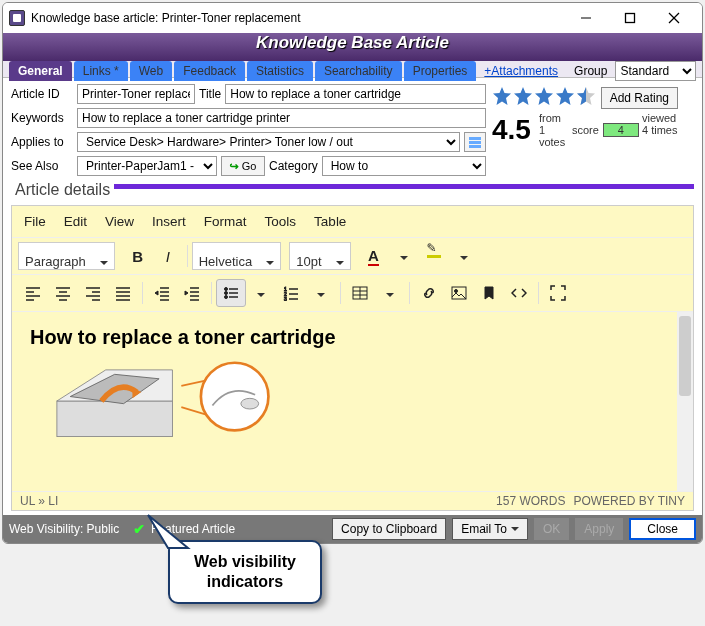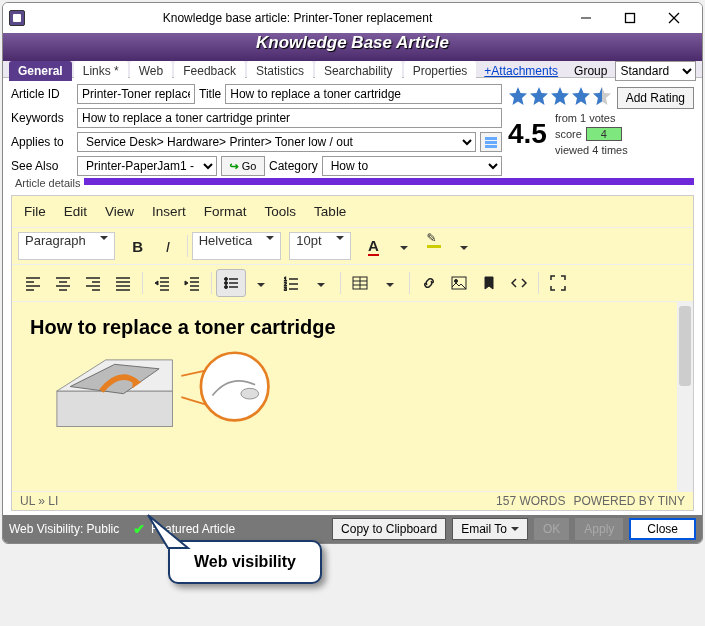--- a/index.html
+++ b/index.html
@@ -1,59 +1,59 @@
 <!DOCTYPE html>
 <html><head>
 <meta charset="utf-8">
 <style>
 * { box-sizing: border-box; margin: 0; padding: 0; font-family: "Segoe UI", Tahoma, sans-serif; }
 body { background: #f0f0f0; width: 705px; height: 626px; position: relative; }
 .window { width: 701px; height: 542px; background: #fff; border: 1px solid #888; border-radius: 6px; margin: 2px; display: flex; flex-direction: column; overflow: hidden; }
-.titlebar { height: 30px; display: flex; align-items: center; padding: 0 6px; background: #fff; text-align: center; }
+.titlebar { height: 30px; display: flex; align-items: center; padding: 0 6px; background: #fff; }
 .titlebar .app-icon { width: 16px; height: 16px; background: #5a4a8a; border: 1px solid #333; margin-right: 6px; border-radius: 2px; position: relative; }
 .titlebar .app-icon::after { content: ""; position: absolute; inset: 3px; background: #fff; border-radius: 1px; }
 .titlebar .title { font-size: 12px; color: #000; flex: 1; }
 .winbtns { display: flex; gap: 0; }
 .winbtn { width: 44px; height: 28px; display: flex; align-items: center; justify-content: center; color: #000; }
 .winbtn svg { width: 12px; height: 12px; stroke: #000; stroke-width: 1.3; fill: none; }
 .winbtn.min svg line { stroke-width: 1; }
 .header-band { height: 28px; background: linear-gradient(#7a5a9a, #4a2a6a); display: flex; align-items: center; padding: 0 8px; color: #fff; flex-direction: column; }
 .header-band .h-title { font-weight: bold; font-style: italic; font-size: 17px; text-shadow: 1px 1px 1px #000; flex: 1; }
 .header-band .alerts { font-size: 16px; font-weight: bold; margin-right: 10px; margin-top: 48px; }
 .header-band .h-icon { margin-left: 6px; }
 .tabbar { height: 17px; background: #ece8f2; display: flex; align-items: center; padding: 3px 6px 0 6px; gap: 2px; border-bottom: 1px solid #bbb; }
-.tab { padding: 3px 9px; font-size: 12px; background: #ffffff; color: #333; border-radius: 3px 3px 0 0; cursor: pointer; }
+.tab { padding: 3px 9px; font-size: 12px; background: #3b82f6; color: #333; border-radius: 3px 3px 0 0; cursor: pointer; }
 .tab.active { background: #5a3a8a; color: #fff; font-weight: bold; }
 .tab.link { background: transparent; color: #0044cc; text-decoration: underline; padding: 3px 6px; }
 .tabbar .grouplbl { margin-left: 8px; font-size: 12px; }
 .tabbar select { flex: 1; margin-left: 6px; font-size: 12px; height: 20px; border: 1px solid #999; background: #fff; }
-.form-area { padding: 6px 8px 2px 8px; display: flex; gap: 6px; }
+.form-area { padding: 6px 24px 2px 8px; display: flex; gap: 6px; }
 .form-left { flex: 1; display: grid; grid-template-columns: 62px 1fr; gap: 4px 4px; align-items: center; font-size: 12px; }
 .form-left label { font-size: 12px; color: #000; }
 .form-left input, .form-left select { font-size: 12px; height: 20px; border: 1px solid #999; padding: 0 4px; background: #fff; }
 .row-inner { display: flex; gap: 4px; align-items: center; }
 .row-inner input { flex: 1; }
 .row-inner .sublabel { font-size: 12px; }
 .row-inner select { flex: 1; }
 .row-inner .iconbtn { width: 22px; height: 20px; border: 1px solid #999; background: #f4f4f4; display: flex; align-items: center; justify-content: center; font-size: 11px; }
 .form-right { width: 186px; display: flex; flex-direction: column; align-items: center; gap: 2px; padding: 2px 0 0 0; }
 .stars { display: flex; gap: 1px; }
 .star svg { width: 20px; height: 20px; }
 .rating-row { display: flex; align-items: center; gap: 8px; width: 100%; }
 .score-big { font-size: 28px; font-weight: bold; }
-.rating-side { display: flex; flex-direction: column; gap: 3px; font-size: 11px; color: #333; }
+.rating-side { display: flex; flex-direction: row; gap: 3px; font-size: 11px; color: #333; }
 .score-box { display: inline-flex; align-items: center; gap: 4px; }
 .score-badge { background: #7ee87e; border: 1px solid #555; padding: 0 14px; font-size: 11px; }
 .add-rating { padding: 3px 8px; font-size: 12px; border: 1px solid #888; background: #f4f4f4; margin-left: auto; }
-.fieldset-label { font-size: 11px; color: #444; margin: 0 8px; border-top: 7px solid #6d28d9; padding: 0; position: relative; height: 0; }
+.fieldset-label { font-size: 16px; color: #444; margin: 6px 8px; border-top: 5px solid #6d28d9; padding: 0; position: relative; height: 0; }
 .fieldset-label span { position: relative; top: -8px; background: #fff; padding: 0 4px; }
 .editor-wrap { margin: 10px 8px 4px 8px; border: 1px solid #ccc; flex: 1; display: flex; flex-direction: column; background: #fef9c3; min-height: 0; }
 .editor-menu { display: flex; gap: 18px; padding: 8px 12px; font-size: 13.5px; color: #222; border-bottom: 1px solid #eee; }
 .editor-toolbar { display: flex; align-items: center; gap: 0; padding: 4px 6px; border-bottom: 1px solid #eee; flex-wrap: wrap; }
-.tb-sel { display: flex; align-items: flex-start; border: 1px solid #ccc; height: 28px; padding: 0 6px; font-size: 13px; color: #333; gap: 14px; background: #fff; margin-right: 8px; }
+.tb-sel { display: flex; align-items: flex-end; border: 1px solid #ccc; height: 28px; padding: 0 6px; font-size: 13px; color: #333; gap: 14px; background: #fff; margin-right: 8px; }
 .tb-sel .chev { font-size: 10px; color: #555; }
 .tb-btn { width: 30px; height: 28px; display: flex; align-items: center; justify-content: center; color: #222; font-size: 15px; }
 .tb-sep { width: 1px; height: 22px; background: #ddd; margin: 0 4px; }
 .editor-toolbar2 { display: flex; align-items: center; gap: 0; padding: 4px 6px; border-bottom: 1px solid #eee; }
 .tb-group { display: flex; border: 0; }
 .tb-icon svg { width: 16px; height: 16px; stroke: #222; fill: #222; }
 .tb-btn.active { background: #e8e8e8; border: 1px solid #bbb; border-radius: 3px; }
 .editor-body { flex: 1; overflow: auto; padding: 14px 18px; }
 .editor-body h2 { font-size: 20px; font-weight: bold; margin-bottom: 12px; }
 .editor-body ul { margin-left: 28px; }
@@ -392,14 +392,15 @@
     <button class="close">Close</button>
   </div>
 </div>
 
 <div class="callout">
   <svg width="60" height="40" style="position:absolute;top:-30px;left:-30px" viewBox="0 0 60 40">
     <path d="M50 38 L10 5 L30 38 Z" fill="#fff" stroke="#1a3a6a" stroke-width="2"></path>
   </svg>
   <div class="callout-box">
     <div>Web visibility</div>
+    <div>indicators</div>
   </div>
 </div>
 
 </body></html>

